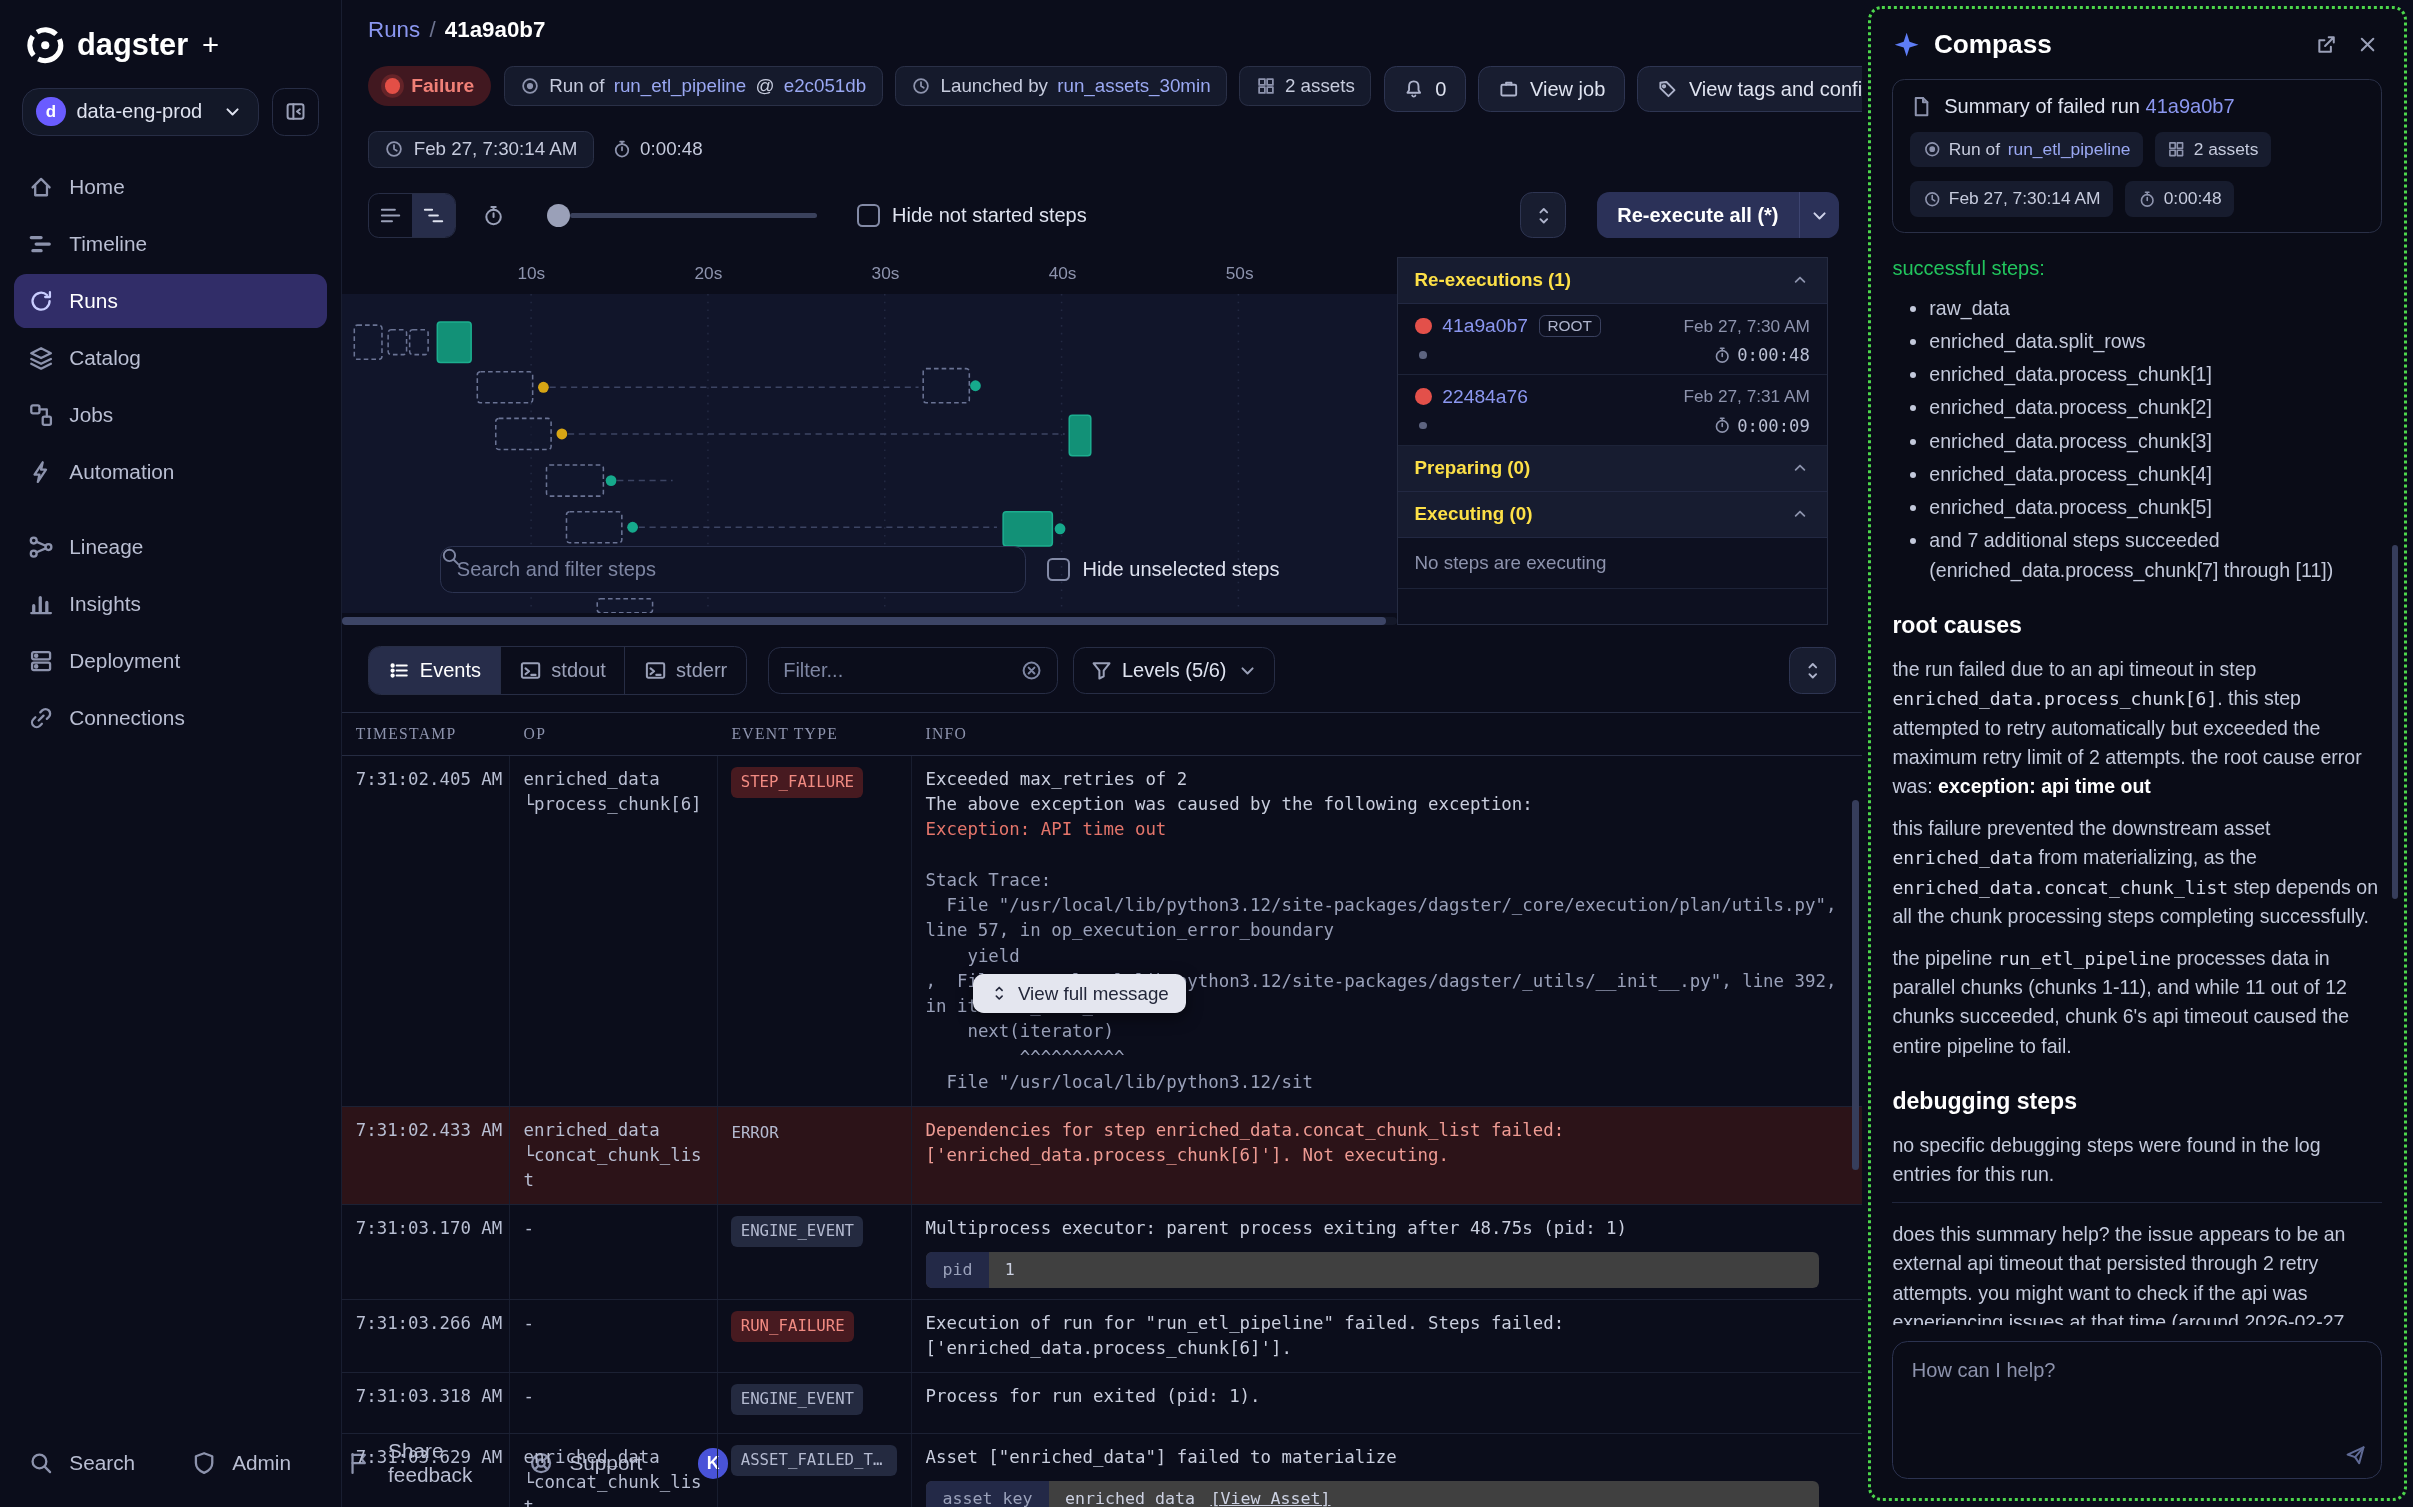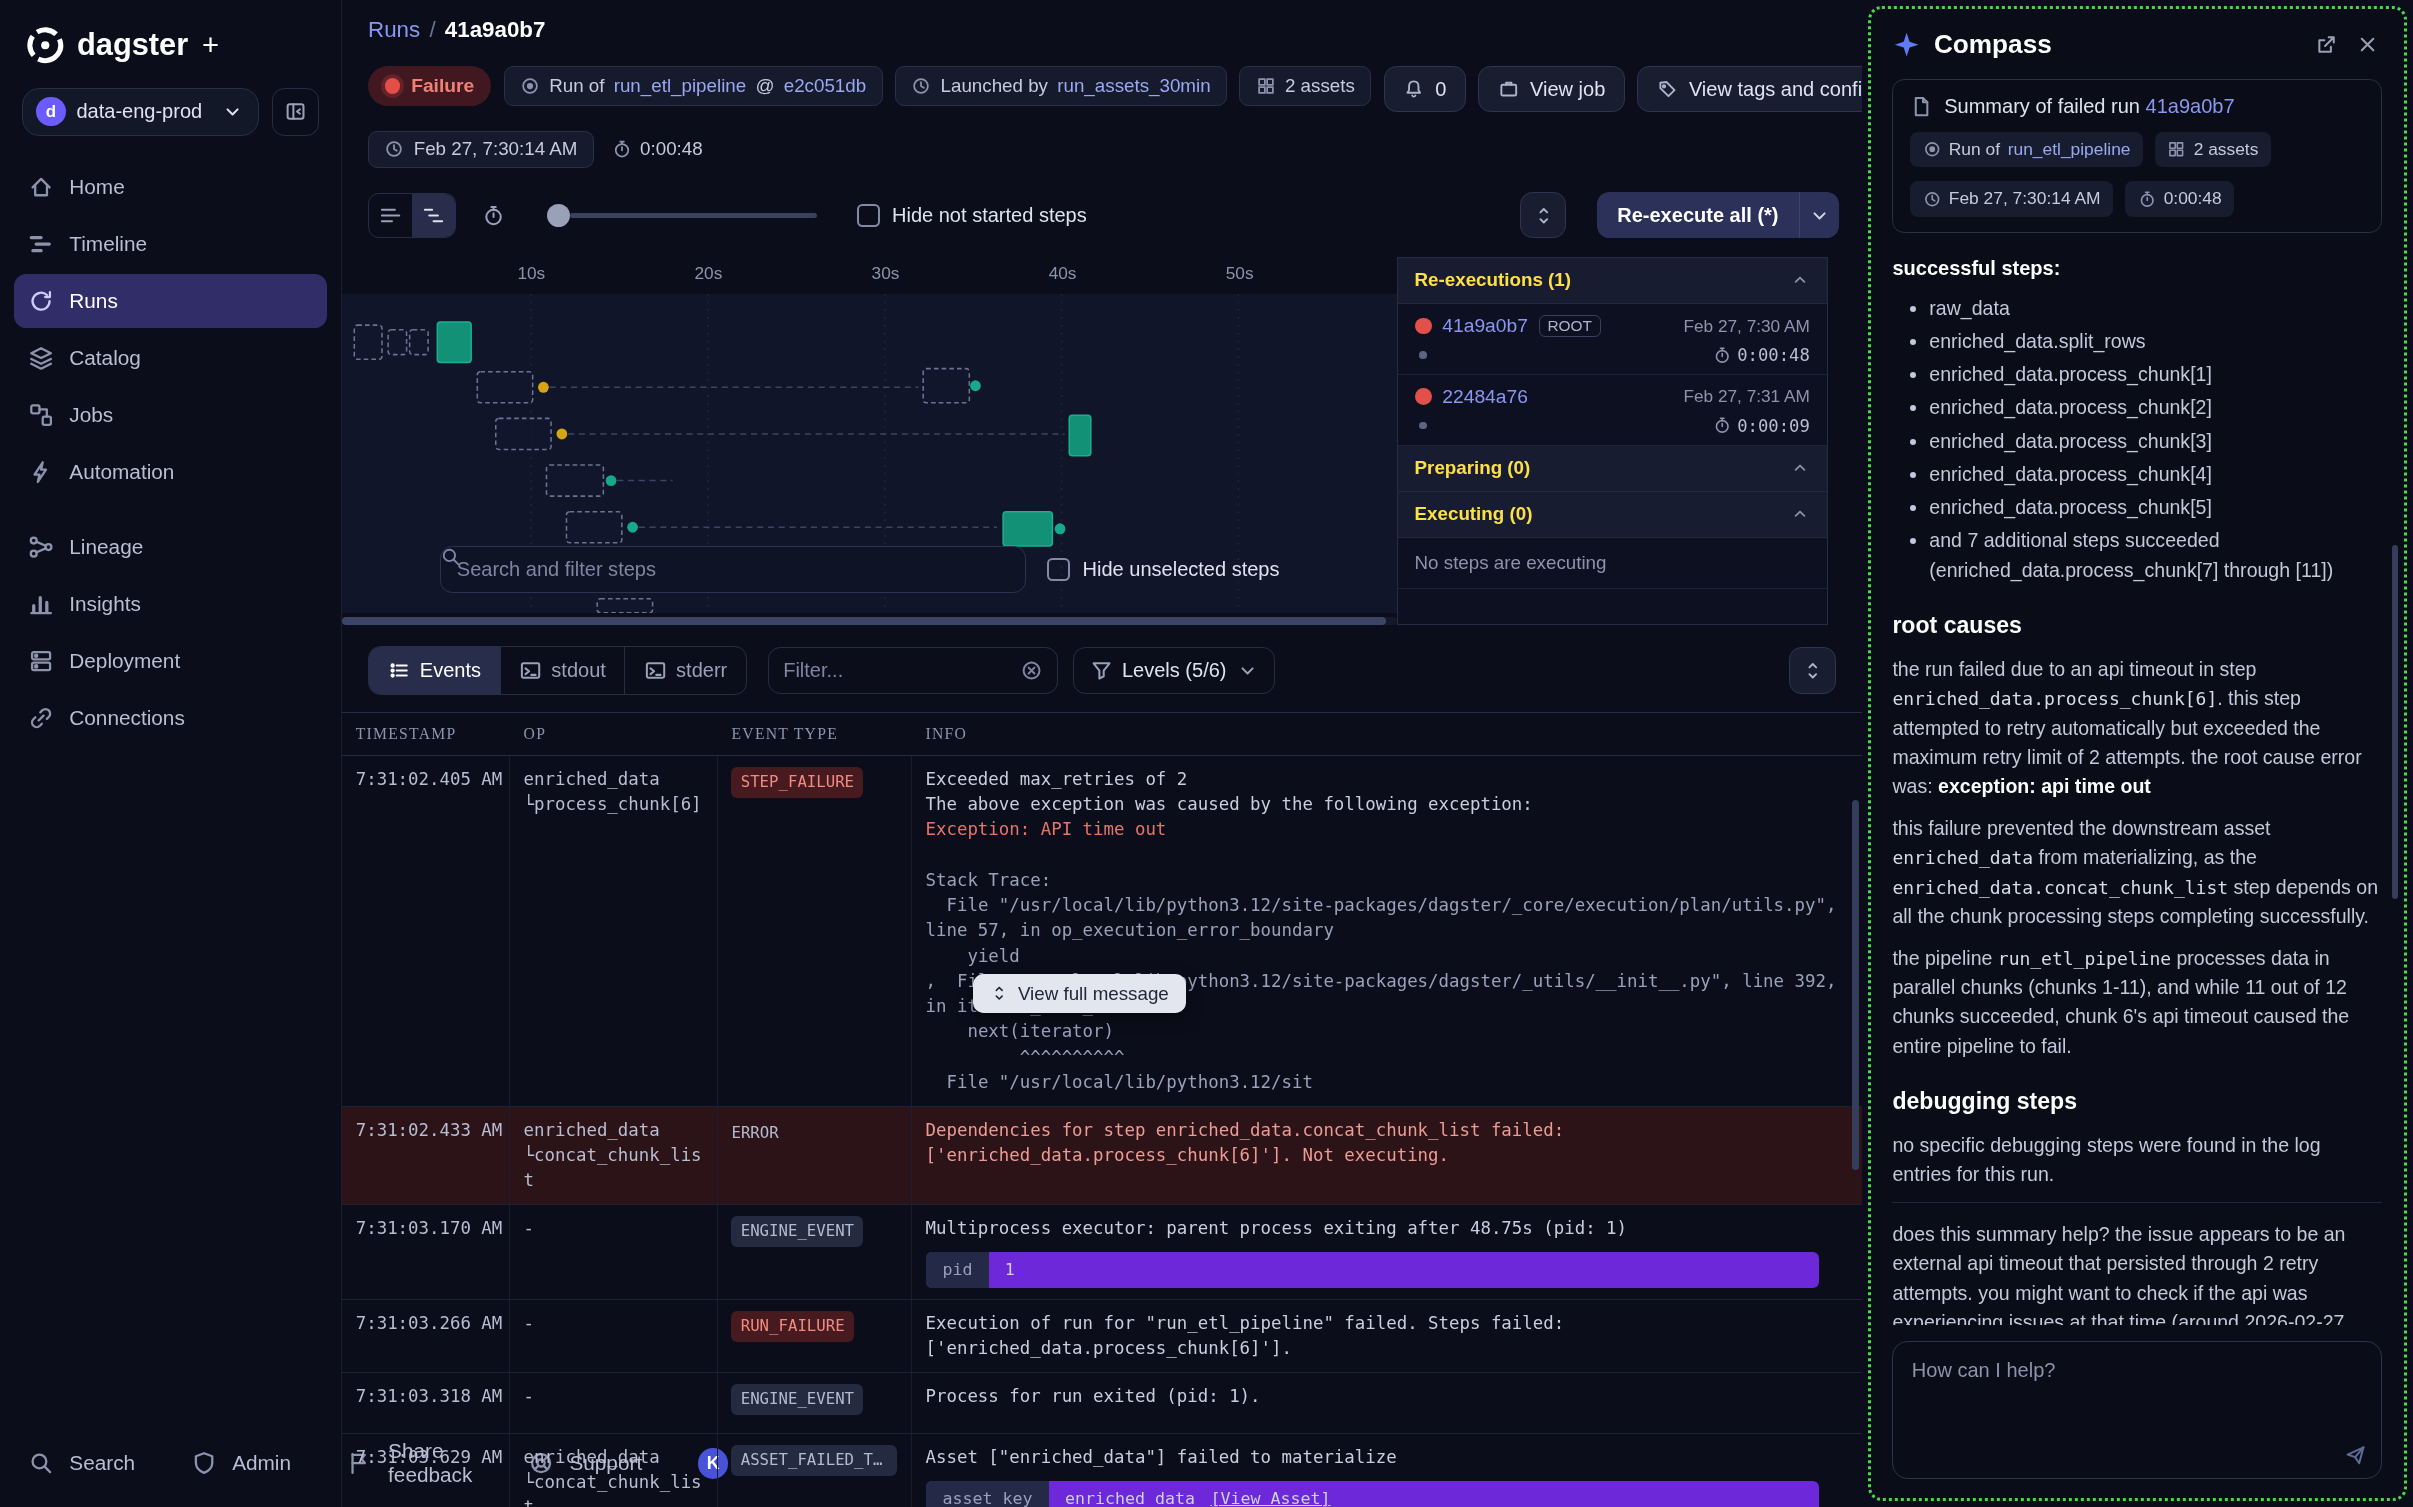--- a/index.html
+++ b/index.html
@@ -117,21 +117,21 @@
   .cell{padding:.7rem .9rem;border-right:0.7px solid #181d2f;font-size:1.13rem;line-height:1.45}
   .ev-row .w-info{border-right:none}
   .c-ts{color:#b8bed2;white-space:nowrap}
   .c-op{color:#b8bed2;word-break:break-all}
   .badge{display:inline-block;font-size:1.02rem;padding:.28rem .6rem;border-radius:.4rem;background:#242a40;color:#b4bad0;white-space:nowrap;max-width:100%;overflow:hidden;text-overflow:ellipsis}
   .badge-red{background:#471a20;color:#f18b82}
   .badge-plain{background:transparent;padding-left:0;color:#b4bad0}
   .info-text{white-space:pre-wrap;word-break:break-word;color:#c9cede}
   .seg-lt{color:#c9cede}.seg-rd{color:#e4756b}.seg-gy{color:#9aa1ba}.seg-pk{color:#ee9b93}
   .hl{background:#2c1318}
-  .meta{display:flex;margin-top:.7rem;background:#6d28d9;border-radius:.4rem;overflow:hidden;max-width:58rem;font-size:1.08rem}
+  .meta{display:flex;margin-top:.7rem;background:#404040;border-radius:.4rem;overflow:hidden;max-width:58rem;font-size:1.08rem}
   .meta-key{background:#232947;color:#9aa1ba;padding:.4rem 1.1rem;flex:none}
   .meta-val{padding:.4rem 1rem;color:#ccd1e2}
   .meta-link{padding:.4rem 1rem .4rem 0;color:#ccd1e2;text-decoration:underline;cursor:pointer}
   .vfm{position:absolute;top:17rem;left:41rem;display:flex;align-items:center;gap:.6rem;height:2.5rem;padding:0 1.1rem;background:#e4e6ef;color:#23273a;border:none;border-radius:.7rem;font-size:1.22rem;cursor:pointer;box-shadow:0 .3rem 1rem rgba(0,0,0,.5);font-family:"Liberation Sans","DejaVu Sans",sans-serif;z-index:4}
   .vfm .ic{color:#23273a;width:1.2rem;height:1.2rem}
   .vscroll{position:absolute;right:.2rem;top:5.7rem;width:.45rem;height:24rem;background:#363d5b;border-radius:.3rem}
 
   
   .compass{width:35.8rem;flex:none;padding:.4rem;height:100vh}
   .compass-inner{height:100%;border:.22rem dotted #4cd64c;border-radius:.9rem;background:#0a0c17;display:flex;flex-direction:column;padding:1.3rem 1.4rem 1.2rem;position:relative;overflow:hidden}
@@ -140,21 +140,21 @@
   .sparkle{width:1.9rem;height:1.9rem;flex:none}
   .comp-ic-btn{background:transparent;border:none;color:#9aa0b8;cursor:pointer;display:flex;padding:.2rem}
   .comp-card{margin-top:1.2rem;border:0.7px solid #2a3047;border-radius:.8rem;padding:1rem 1.1rem;flex:none}
   .cc-line1{display:flex;align-items:center;gap:.7rem;font-size:1.3rem;color:#dfe3f0}
   .cc-line1 .ic{color:#8d93ad}
   .cc-run-link{color:#8b97f0;cursor:pointer}
   .cc-tags{display:flex;gap:.8rem;margin-top:.9rem;flex-wrap:wrap}
   .cc-chip{display:flex;align-items:center;gap:.5rem;height:2.3rem;padding:0 .8rem;background:#171c2e;border-radius:.5rem;font-size:1.13rem;color:#c6cbdd;white-space:nowrap}
   .cc-chip .ic{width:1.2rem;height:1.2rem;color:#8d93ad}
   .comp-body{flex:1;min-height:0;overflow:hidden;margin-top:1.3rem;font-size:1.27rem;line-height:1.5;color:#c3c9db}
-  .steps-heading{font-size:1.3rem;font-weight:700;color:#ffffff;margin-bottom:.7rem}
+  .steps-heading{font-size:1.3rem;font-weight:400;color:#22c55e;margin-bottom:.7rem}
   .comp-body ul{padding-left:2.4rem;margin-bottom:1rem}
   .comp-body li{margin:.25rem 0}
   .comp-h3{font-size:1.5rem;font-weight:700;color:#fff;margin:1.5rem 0 .7rem}
   .comp-body p{margin:.8rem 0}
   .seg-code{font-family:"DejaVu Sans Mono",monospace;font-size:.92em;color:#d8dcec}
   .seg-bold{font-weight:700;color:#fff}
   .closing{border-top:0.7px solid #20263c;margin-top:1.3rem;padding-top:1.1rem}
   .comp-input{margin-top:1rem;position:relative;border:0.7px solid #2c3350;border-radius:1rem;height:9rem;flex:none}
   .comp-input textarea{width:100%;height:100%;background:transparent;border:none;outline:none;resize:none;color:#dfe3f0;font-size:1.3rem;padding:1.1rem 1.2rem;font-family:inherit;border-radius:1rem}
   .comp-input textarea::placeholder{color:#8d93ad}

